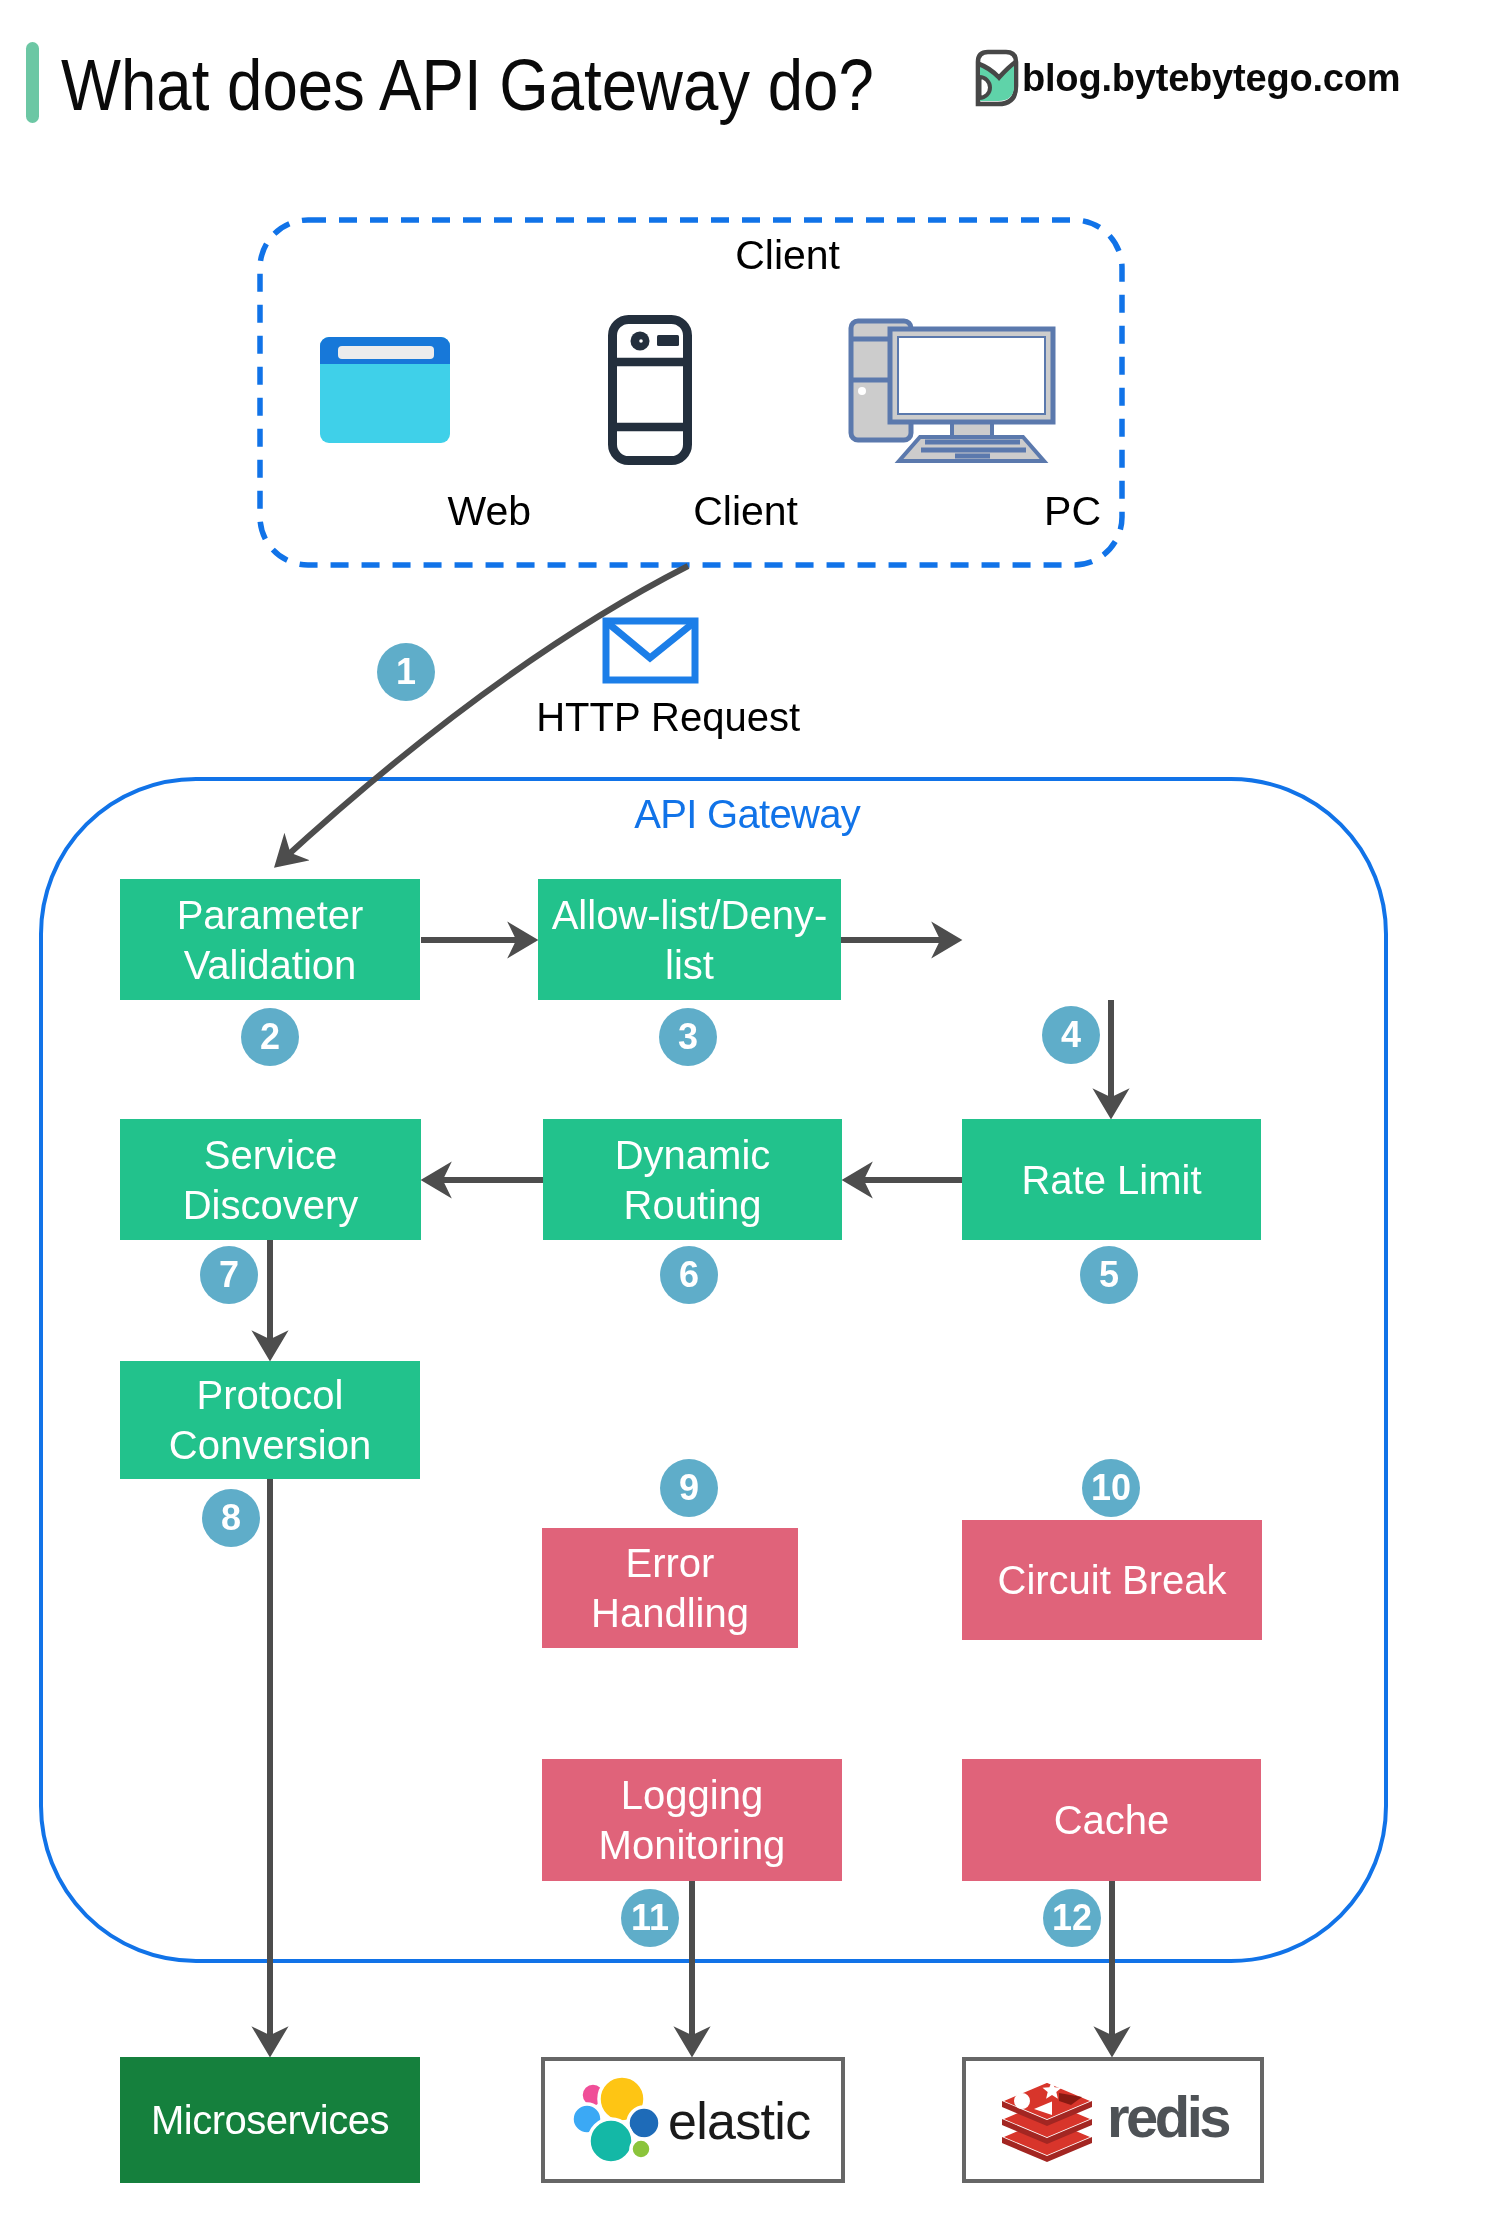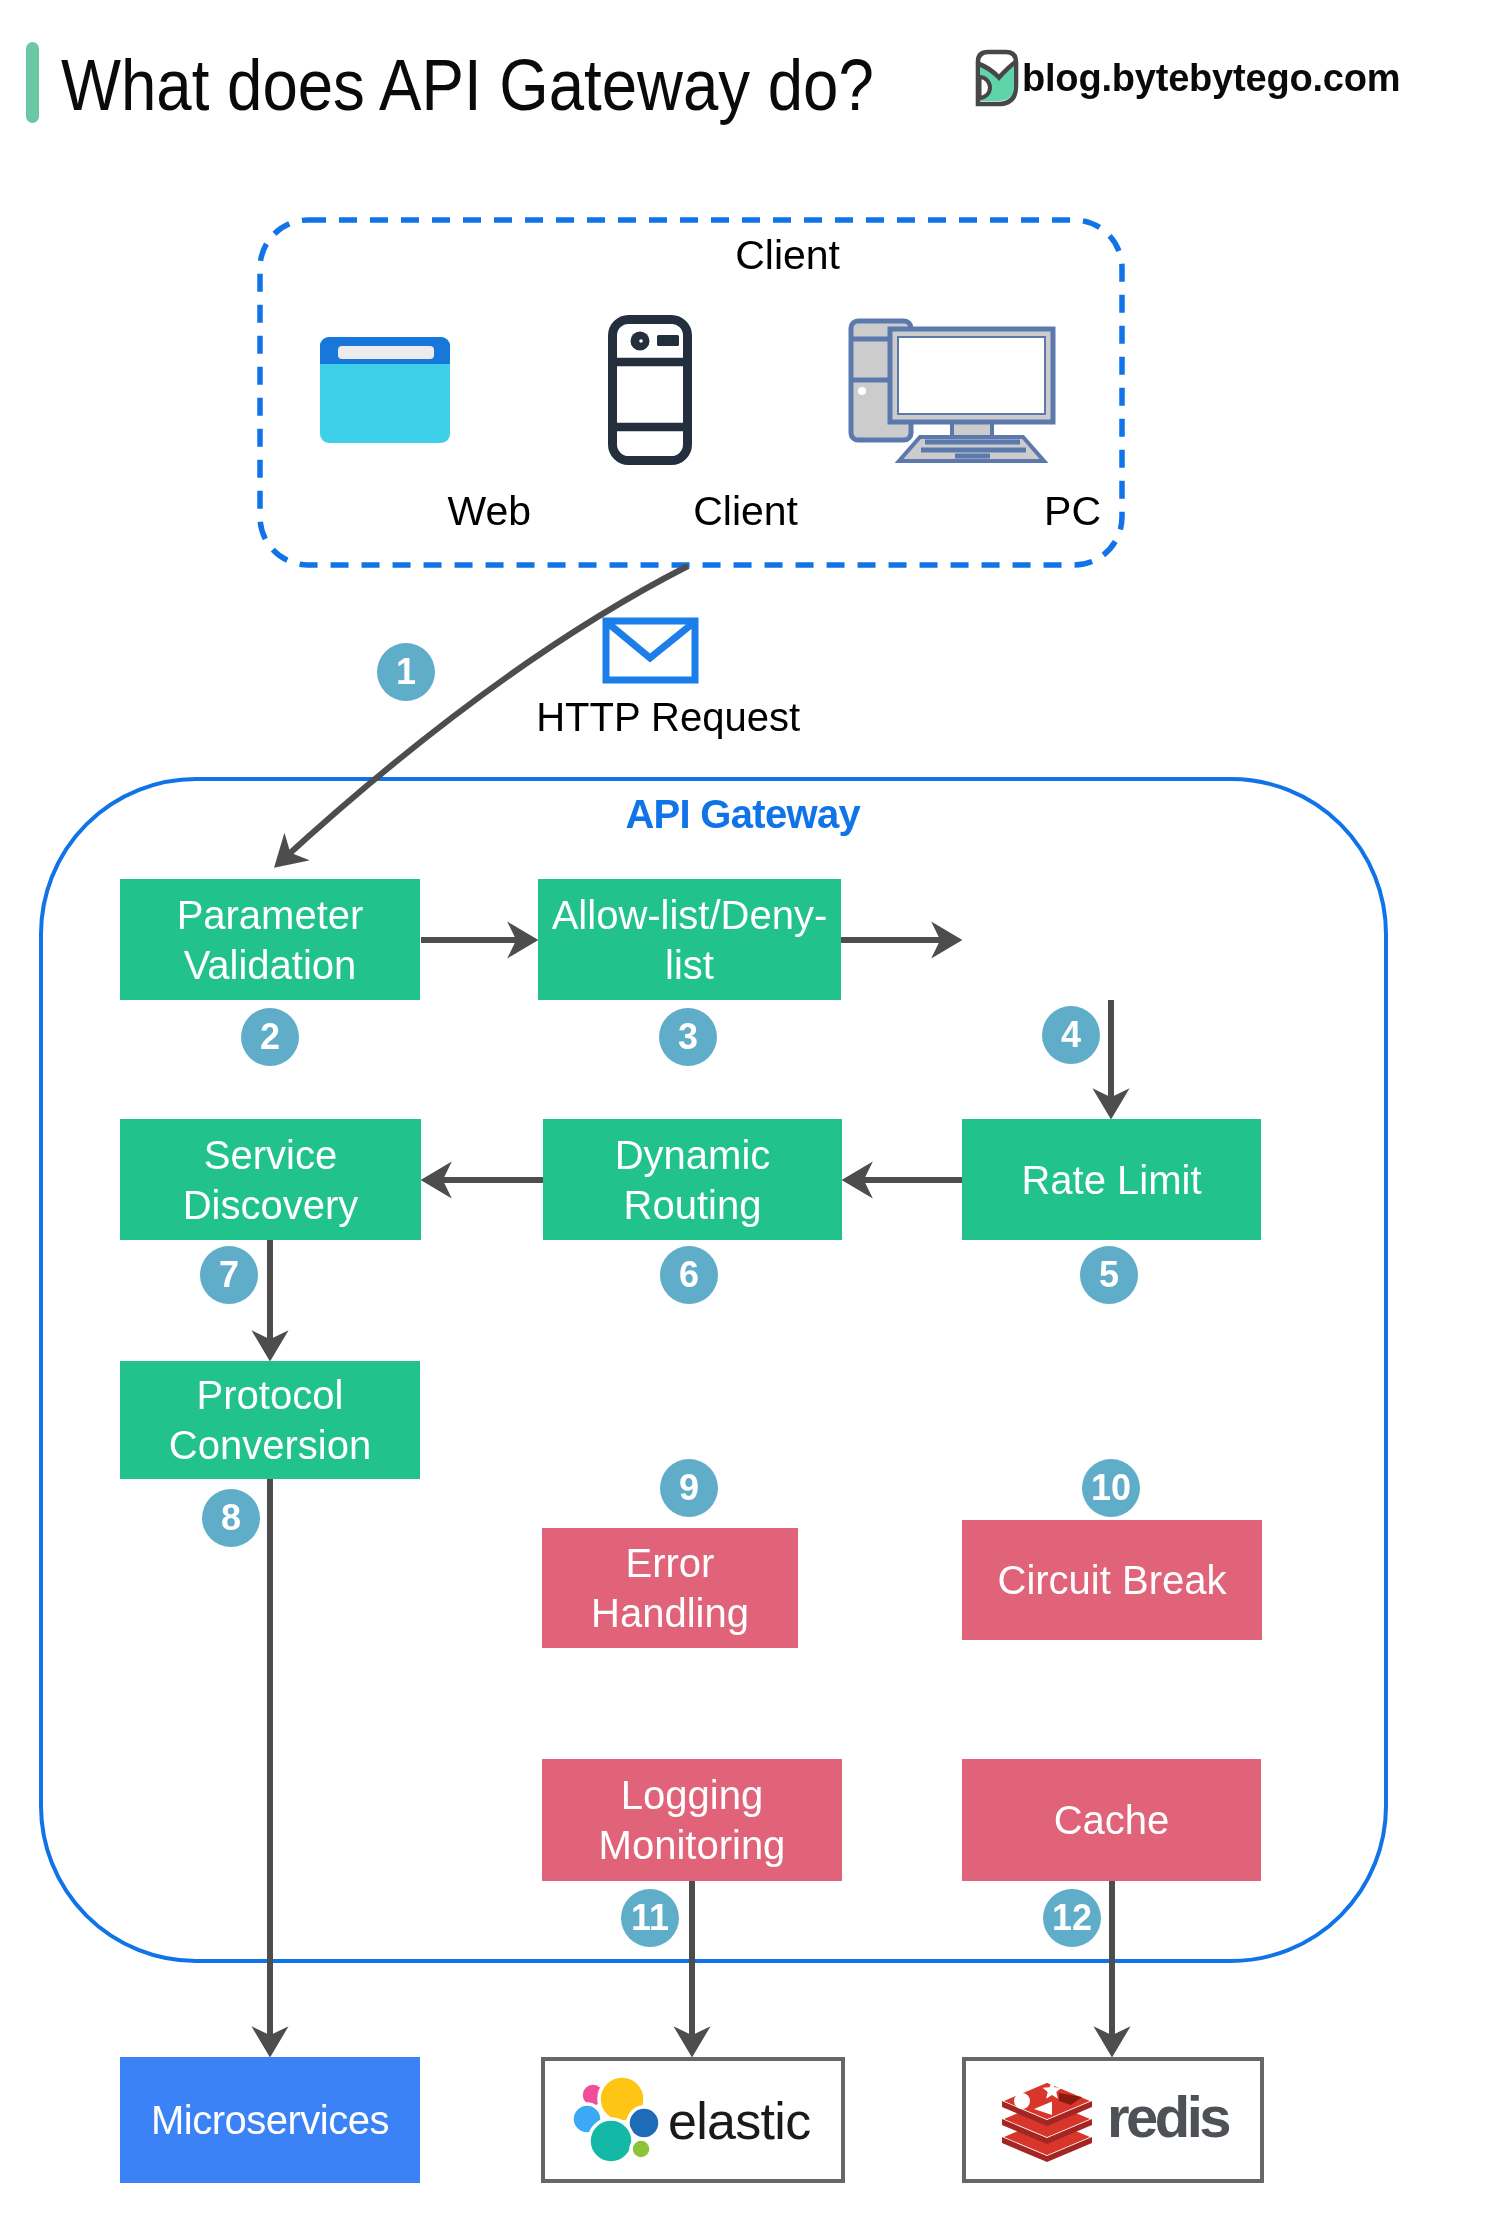--- a/index.html
+++ b/index.html
@@ -76,21 +76,21 @@
     <line x1="1112" y1="1881" x2="1112" y2="2052" stroke="#4d4d4d" stroke-width="6" marker-end="url(#ah)"></line>
   </svg>
 
   <div class="lbl" style="left:540px;top:232px;width:300px;font-size:41px">Client</div>
   <div class="lbl" style="left:231px;top:488px;width:300px;font-size:41px">Web</div>
   <div class="lbl" style="left:498px;top:488px;width:300px;font-size:41px">Client</div>
   <div class="lbl" style="left:801px;top:488px;width:300px;font-size:41px">PC</div>
 
   <div class="lbl" style="left:500px;top:695px;width:300px;font-size:40px">HTTP Request</div>
 
-  <div class="lbl" style="left:560px;top:792px;width:300px;font-size:40px;font-weight:bold;color:#1173e8;letter-spacing:-0.7px">API Gateway</div>
+  <div class="lbl" style="left:560px;top:792px;width:300px;font-size:40px;font-weight:normal;color:#1173e8;letter-spacing:-0.7px">API Gateway</div>
 
   <div class="box green" style="left:538px;top:879px;width:303px;height:121px">Allow-list/Deny-<br>list</div>
   <div class="box green" style="left:120px;top:879px;width:300px;height:121px">Parameter<br>Validation</div>
   <div class="box green" style="left:120px;top:1119px;width:301px;height:121px">Service<br>Discovery</div>
   <div class="box green" style="left:543px;top:1119px;width:299px;height:121px">Dynamic<br>Routing</div>
   <div class="box green" style="left:962px;top:1119px;width:299px;height:121px">Rate Limit</div>
   <div class="box green" style="left:120px;top:1361px;width:300px;height:118px">Protocol<br>Conversion</div>
 
   <div class="box red" style="left:542px;top:1528px;width:256px;height:120px">Error Handling</div>
   <div class="box red" style="left:962px;top:1520px;width:300px;height:120px">Circuit Break</div>
@@ -103,21 +103,21 @@
   <div class="num" style="left:1042px;top:1006px">4</div>
   <div class="num" style="left:1080px;top:1246px">5</div>
   <div class="num" style="left:660px;top:1246px">6</div>
   <div class="num" style="left:200px;top:1246px">7</div>
   <div class="num" style="left:202px;top:1489px">8</div>
   <div class="num" style="left:660px;top:1459px">9</div>
   <div class="num" style="left:1082px;top:1459px">10</div>
   <div class="num" style="left:621px;top:1889px">11</div>
   <div class="num" style="left:1043px;top:1889px">12</div>
 
-  <div class="box" style="left:120px;top:2057px;width:300px;height:126px;background:#3b82f6;font-size:40px;letter-spacing:-0.5px">Microservices</div>
+  <div class="box" style="left:120px;top:2057px;width:300px;height:126px;background:#15803d;font-size:40px;letter-spacing:-0.5px">Microservices</div>
   <div class="abs" style="left:541px;top:2057px;width:304px;height:126px;background:#fff;border:4px solid #666;box-sizing:border-box"></div>
   <div class="abs" style="left:962px;top:2057px;width:302px;height:126px;background:#fff;border:4px solid #666;box-sizing:border-box"></div>
 
   <svg class="abs" style="left:541px;top:2057px" width="304" height="126" viewBox="0 0 304 126">
     <g stroke="#fff" stroke-width="3.5">
       <circle cx="52" cy="38" r="12" fill="#f04e98"></circle>
       <circle cx="46" cy="62" r="15" fill="#3ba9f5"></circle>
       <circle cx="81" cy="42" r="23" fill="#fec514"></circle>
       <circle cx="103" cy="66" r="16" fill="#1e6bb8"></circle>
       <circle cx="70" cy="84" r="22" fill="#14b8a6"></circle>

